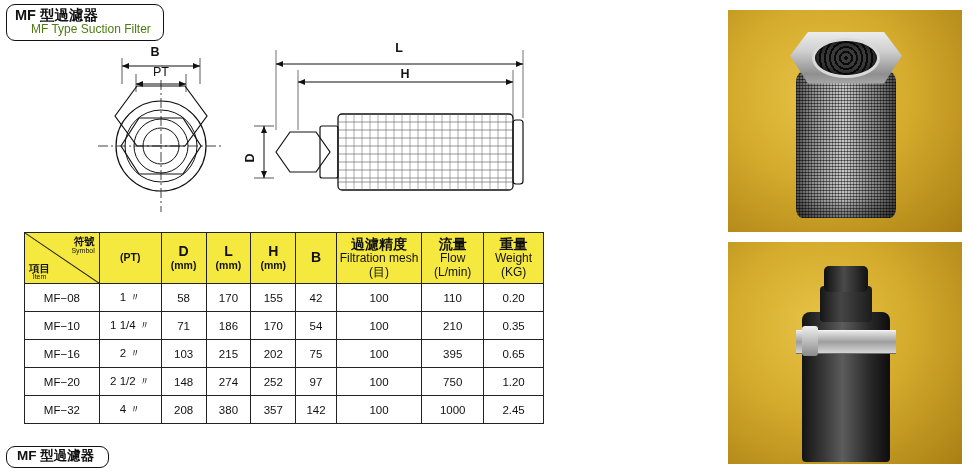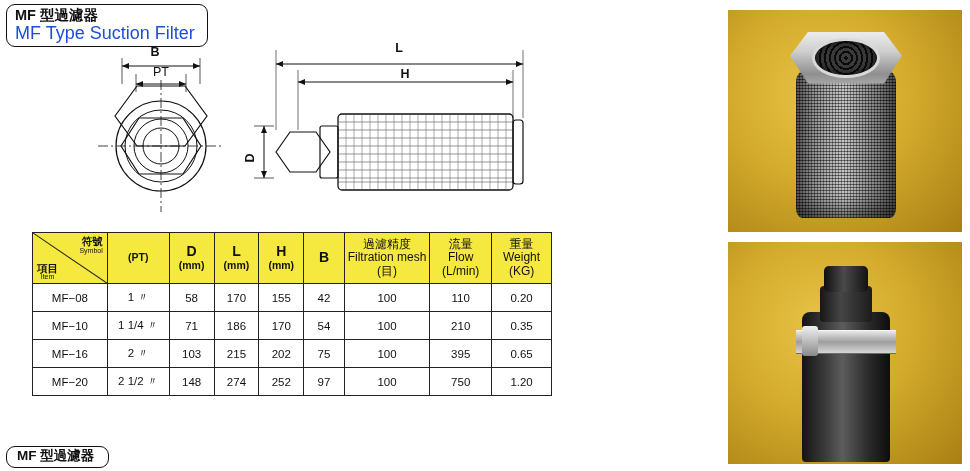--- a/index.html
+++ b/index.html
@@ -27,23 +27,24 @@
     background: #fff;
     line-height: 1.12;
   }
   .title-cn {
     font-size: 14.5px;
     font-weight: bold;
     color: #111;
     white-space: nowrap;
   }
   .title-en {
-    font-size: 18px;
-    color: #1d4ed8;
+    font-size: 12px;
+    color: #4d7c0f;
     white-space: nowrap;
+    margin-left: 16px;
   }
 
   
   .bottom-badge {
     position: absolute;
     left: 6px;
     top: 446px;
     border: 1.5px solid #111;
     border-radius: 9px;
     padding: 2px 14px 3px 10px;
@@ -63,21 +64,21 @@
     left: 58px;
     top: 40px;
     width: 640px;
     height: 180px;
   }
   .drawing svg { display: block; }
 
   
   .spec-table-wrap {
     position: absolute;
-    left: 32px;
+    left: 24px;
     top: 232px;
     width: 561px;
   }
   table.spec {
     border-collapse: collapse;
     width: 520px;
     background: #ffffff;
     table-layout: fixed;
   }
   table.spec th, table.spec td {
@@ -93,21 +94,21 @@
     height: 50px;
     font-weight: bold;
     line-height: 1.12;
   }
   table.spec tbody td {
     height: 27px;
     background: #ffffff;
     text-align: center;
   }
   .th-small { font-size: 12px; font-weight: normal; display: block; }
-  .th-mid { font-size: 12px; font-weight: normal; display: block; }
+  .th-mid { font-size: 14px; font-weight: bold; display: block; }
   .th-big { font-size: 14px; font-weight: bold; display: block; }
   .th-unit { font-size: 10.5px; font-weight: bold; display: block; }
 
   
   .corner {
     position: relative;
     padding: 0 !important;
   }
   .corner .diag {
     position: absolute;
@@ -475,20 +476,31 @@
           <td>MF−20</td>
           <td>2 1/2 〃</td>
           <td>148</td>
           <td>274</td>
           <td>252</td>
           <td>97</td>
           <td>100</td>
           <td>750</td>
           <td>1.20</td>
         </tr>
+        <tr>
+          <td>MF−32</td>
+          <td>4 〃</td>
+          <td>208</td>
+          <td>380</td>
+          <td>357</td>
+          <td>142</td>
+          <td>100</td>
+          <td>1000</td>
+          <td>2.45</td>
+        </tr>
       </tbody>
     </table>
   </div>
 
   <div class="bottom-badge">
     <div class="bb-cn">MF 型過濾器</div>
   </div>
 
   <div class="photo photo-1">
     <div class="grad"></div>

